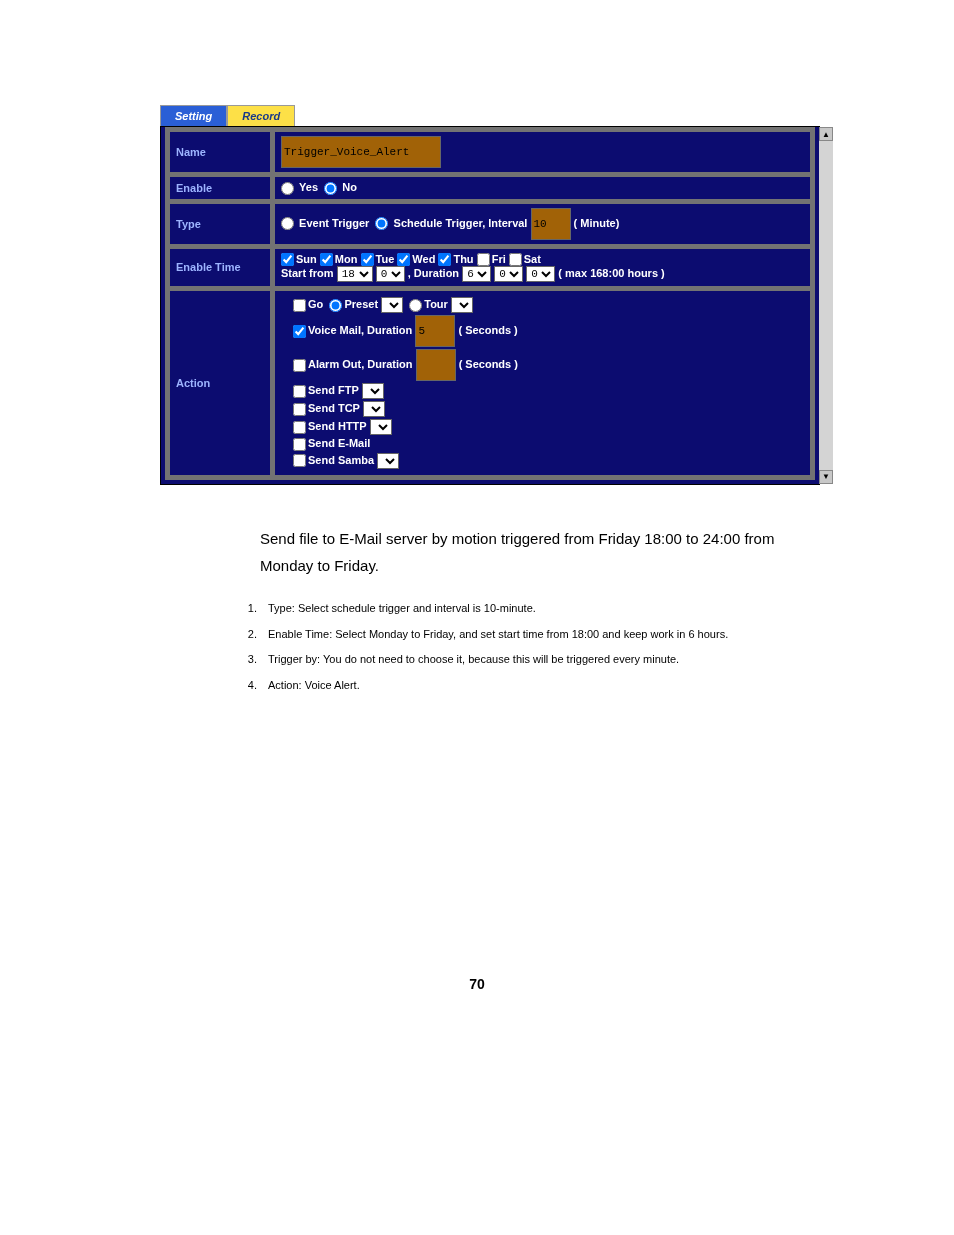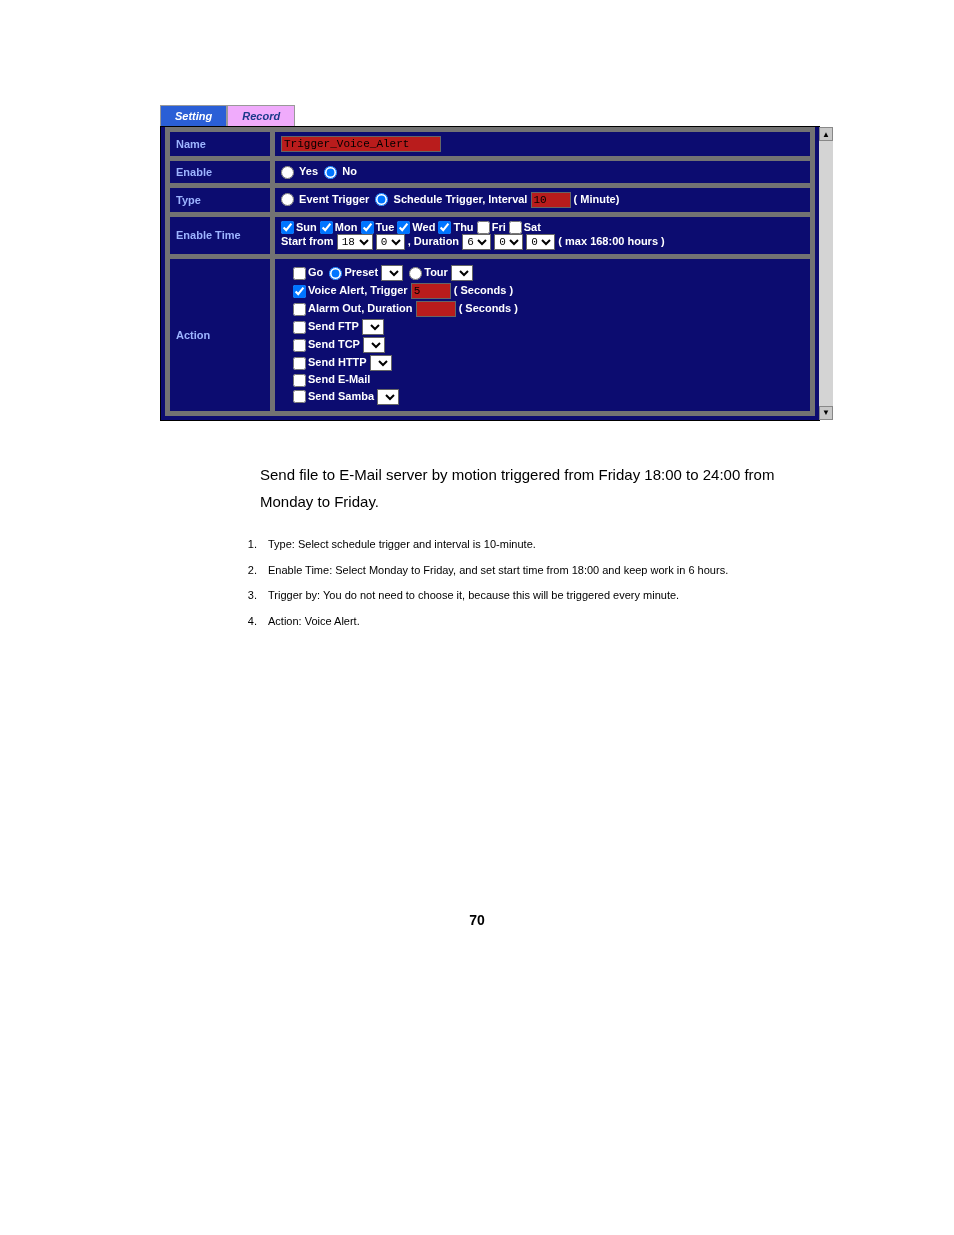--- a/index.html
+++ b/index.html
@@ -1,34 +1,34 @@
 <!DOCTYPE html>
 <html><head>
   <meta charset="utf-8">
   <style>
     * { box-sizing: border-box; margin: 0; padding: 0; }
     body { font-family: Arial, sans-serif; background: #fff; width: 954px; margin: 0 auto; color: #000; }
     .page { padding: 105px 140px 40px 140px; }
     .heading { font-weight: bold; font-size: 15px; margin-bottom: 20px; }
     .app-shell { position: relative; margin-left: 20px; width: 660px; }
     .tabs { display: flex; font-style: italic; }
-    .tab { padding: 4px 14px; font-size: 11px; font-weight: bold; border: 1px solid #999; border-bottom: none; background: #f0abfc; color: #1a3a8a; cursor: pointer; }
+    .tab { padding: 4px 14px; font-size: 11px; font-weight: bold; border: 1px solid #999; border-bottom: none; background: #fde047; color: #1a3a8a; cursor: pointer; }
     .tab.active { background: #2a5fd6; color: #fff; }
     .panel { border: 1px solid #000; background: #0c0c70; position: relative; }
     .scroll-track { position: absolute; right: -14px; top: 0; bottom: 0; width: 14px; background: #d4d4d4; }
     .scroll-btn { width: 14px; height: 14px; background: #c8c8c8; border: 1px solid #888; display: flex; align-items: center; justify-content: center; font-size: 8px; position: absolute; }
     .scroll-up { top: 0; }
     .scroll-down { bottom: 0; }
     .list-area { background: #0c0c70; padding: 4px 8px; min-height: 110px; border-bottom: 2px solid #888; margin: 4px; }
     .list-header, .list-row { font-family: 'Courier New', monospace; font-size: 11px; color: #fff; white-space: pre; }
     .list-header { color: #fff; }
     .form-table { width: calc(100% - 8px); margin: 0 4px 4px 4px; border-collapse: collapse; }
     .form-table td { border: 5px solid #737373; padding: 4px 6px; font-size: 11px; color: #fff; vertical-align: middle; background: #0c0c70; }
     .form-table td.label { width: 105px; font-weight: bold; color: #9db4ff; }
-    .txt-input { font-family: 'Courier New', monospace; font-size: 11px; background: #b91c1c; color: #000; border: 1px solid #666; padding: 1px 2px; }
+    .txt-input { font-family: 'Courier New', monospace; font-size: 11px; background: #a16207; color: #000; border: 1px solid #666; padding: 9px 2px; }
     .mini-input { width: 30px; text-align: left; }
     .sel { font-family: 'Courier New', monospace; font-size: 11px; background: #fff; color: #000; border: 1px solid #666; }
     .chk, .rad { vertical-align: middle; margin-right: 2px; }
     .action-line { margin: 2px 12px; }
     .white-lbl { color: #fff; font-weight: bold; }
     .body-text { margin: 40px 0 20px 120px; font-size: 15px; line-height: 1.8; max-width: 560px; }
     .body-text p { margin-bottom: 4px; }
     ol { margin-left: 120px; max-width: 520px; font-size: 11px; line-height: 1.8; }
     ol li { margin-bottom: 6px; padding-left: 8px; }
     .page-num { text-align: center; margin-top: 280px; font-size: 14px; font-weight: bold; }
@@ -99,21 +99,21 @@
           <td class="label">Action</td>
           <td>
             <div class="action-line">
               <input type="checkbox" class="chk" style=""><span class="white-lbl">Go</span>
               &nbsp;<input type="radio" class="rad" checked="" style=""><span class="white-lbl">Preset</span>
               <select class="sel"><option></option></select>
               &nbsp;<input type="radio" class="rad" style=""><span class="white-lbl">Tour</span>
               <select class="sel"><option></option></select>
             </div>
             <div class="action-line">
-              <input type="checkbox" class="chk" checked="" style=""><span class="white-lbl">Voice Alert, Trigger</span>
+              <input type="checkbox" class="chk" checked="" style=""><span class="white-lbl">Voice Mail, Duration</span>
               <input class="txt-input mini-input" style="width: 40px;" value="5">
               <span class="white-lbl">( Seconds )</span>
             </div>
             <div class="action-line">
               <input type="checkbox" class="chk" style=""><span class="white-lbl">Alarm Out, Duration</span>
               <input class="txt-input mini-input" style="width: 40px;">
               <span class="white-lbl">( Seconds )</span>
             </div>
             <div class="action-line">
               <input type="checkbox" class="chk" style=""><span class="white-lbl">Send FTP</span>

